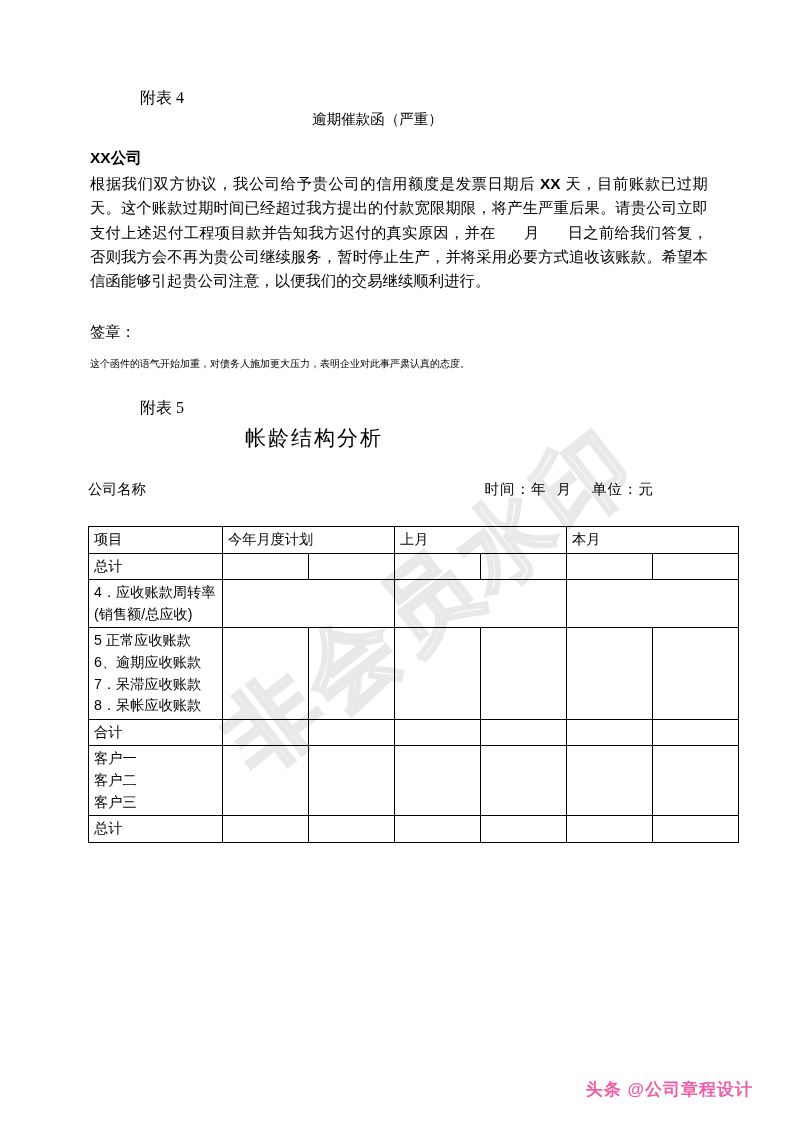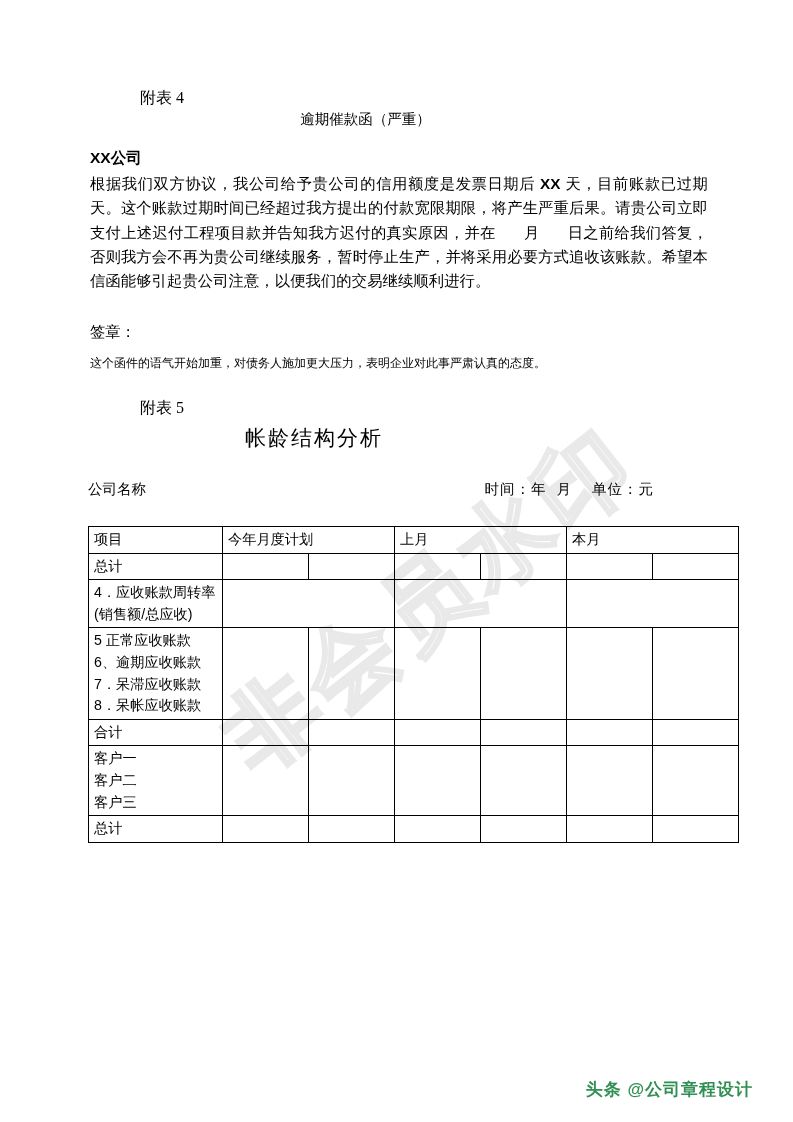--- a/index.html
+++ b/index.html
@@ -59,21 +59,21 @@
     font-family: Liberation Serif, serif;
     font-size: 16px;
     line-height: 1.2;
     white-space: nowrap;
   }
   #attach4 { left: 140px; top: 88px; }
   #attach5 { left: 140px; top: 398px; }
 
   .letter-title {
     position: absolute;
-    left: 0;
+    left: 12px;
     top: 110px;
     width: 703px;
     text-align: center;
     font-family: "Liberation Sans", sans-serif;
     font-size: 14.5px;
     padding-left: 28px;
     box-sizing: border-box;
   }
 
   .addressee {
@@ -106,22 +106,22 @@
     font-family: "Liberation Sans", sans-serif;
     font-size: 15.3px;
     margin-top: 8px;
   }
 
   .commentary {
     position: absolute;
     left: 90px;
     top: 352px;
     width: 620px;
-    font-family: Liberation Mono, monospace;
-    font-size: 12px;
+    font-family: Liberation Sans, sans-serif;
+    font-size: 10px;
     line-height: 24px;
   }
 
   
   .sheet-title {
     position: absolute;
     left: 0;
     top: 424px;
     width: 628px;
     text-align: center;
@@ -171,21 +171,21 @@
   td.blank { }
 
   
   .footer-brand {
     position: absolute;
     right: 40px;
     top: 1078px;
     font-family: "Liberation Sans", sans-serif;
     font-size: 17px;
     font-weight: 700;
-    color: #15803d;
+    color: #ec4899;
     letter-spacing: 1px;
     opacity: 0.88;
     white-space: nowrap;
   }
 </style>
 </head>
 <body>
 
 <div class="page">
 

